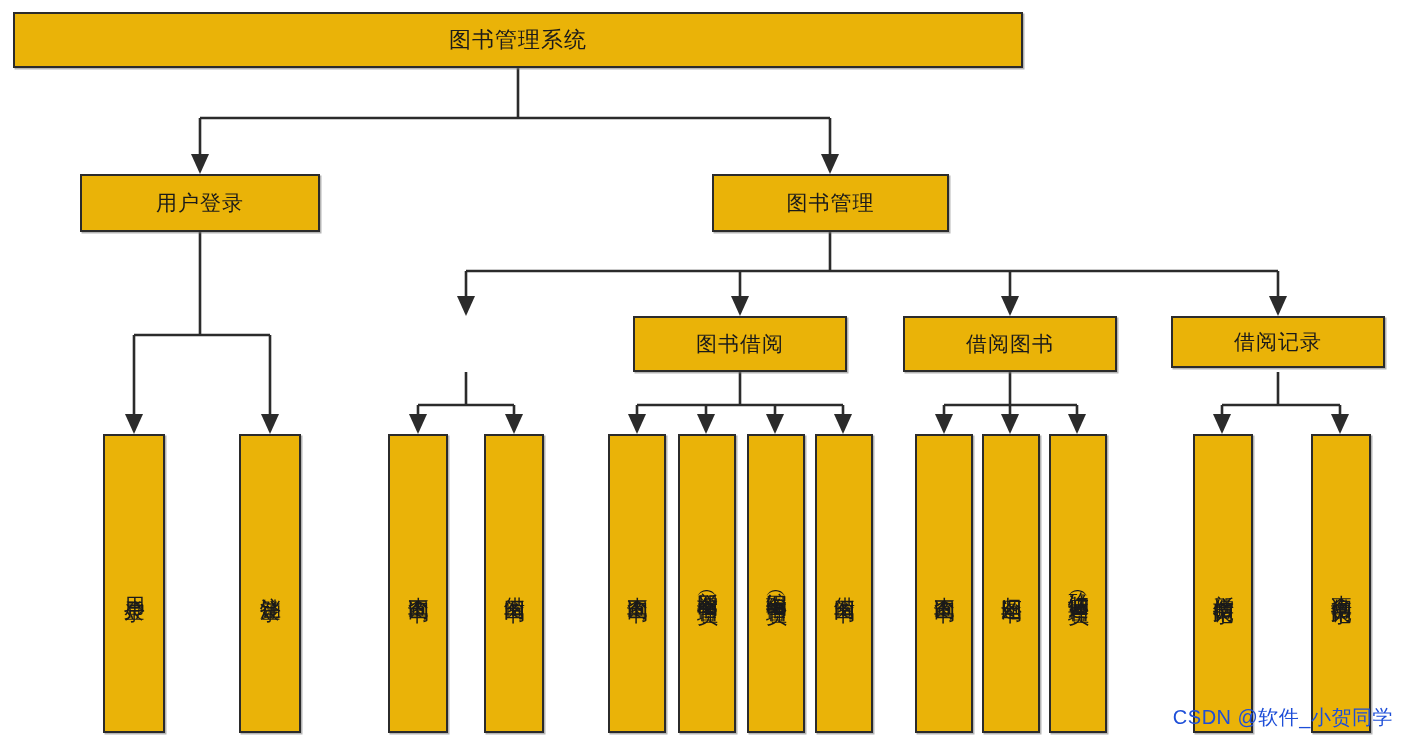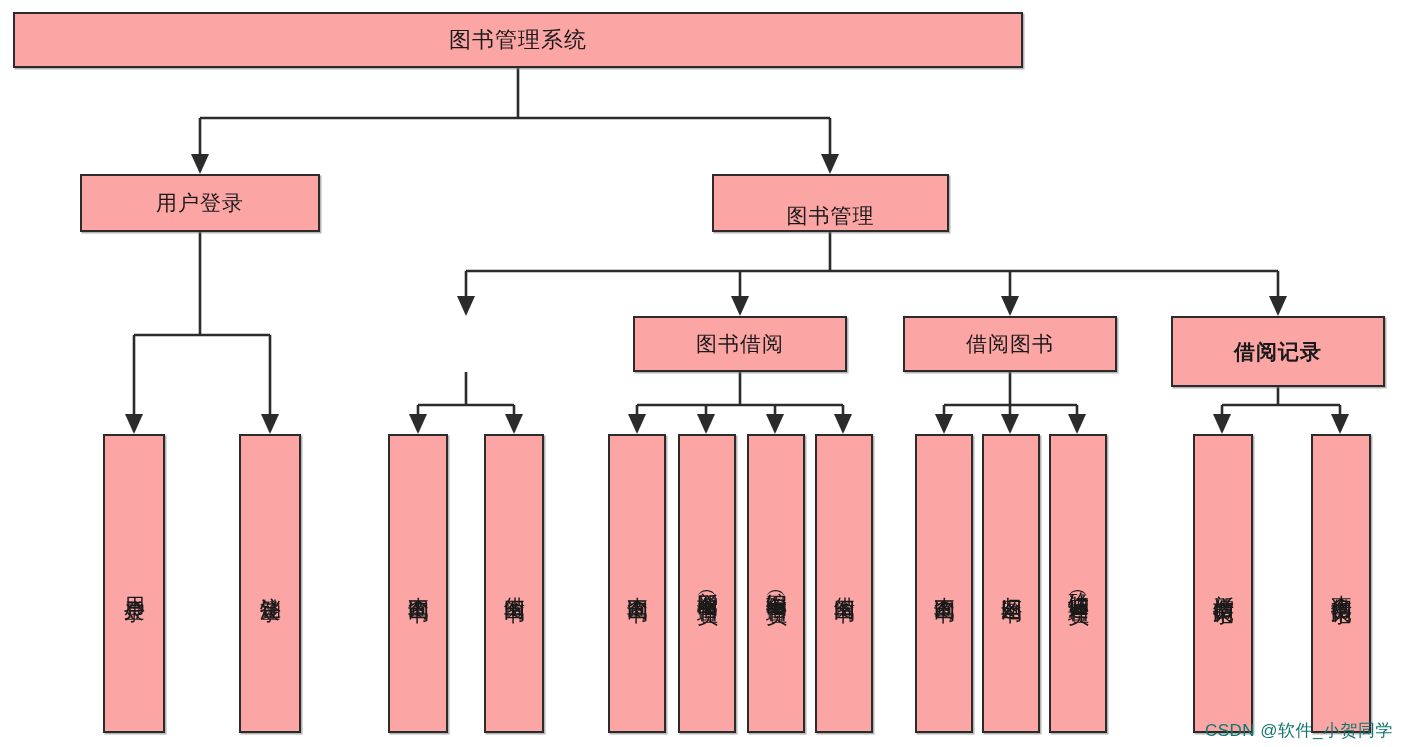--- a/index.html
+++ b/index.html
@@ -3,21 +3,21 @@
 <meta charset="utf-8">
 <style>
   html,body{margin:0;padding:0;background:#ffffff;}
   body{font-family:"Liberation Sans","DejaVu Sans",sans-serif;}
   #canvas{position:relative;width:1405px;height:747px;background:#ffffff;overflow:hidden;}
 
   .node{
     position:absolute;
     box-sizing:border-box;
     border:2px solid #2b2b2b;
-    background:#fca5a5;
+    background:#eab308;
     display:flex;
     align-items:center;
     justify-content:center;
     color:#1a1a1a;
     box-shadow:1.5px 1.5px 0 rgba(120,120,120,.55);
   }
   .node.h{ font-size:21px; letter-spacing:1px; }
   .node.root{ font-size:22px; letter-spacing:1px; }
   .node.v{
     writing-mode:vertical-rl;
@@ -33,23 +33,23 @@
   .node.v span{ writing-mode:vertical-rl; text-orientation:upright; }
 
   .lbl{ display:block; white-space:nowrap; }
 
   svg.wires{ position:absolute; left:0; top:0; width:1405px; height:747px; pointer-events:none; }
   svg.wires line, svg.wires path{ stroke:#2b2b2b; stroke-width:2.6; fill:none; }
 
   .watermark{
     position:absolute;
     right:12px;
-    bottom:5px;
-    font-size:17px;
-    color:#0f766e;
+    bottom:16px;
+    font-size:20px;
+    color:#1d4ed8;
     letter-spacing:.5px;
     white-space:nowrap;
   }
 </style>
 </head>
 <body>
 
 <div id="canvas">
 
   <svg class="wires" viewBox="0 0 1405 747">
@@ -114,31 +114,31 @@
     <polygon points="1340,434 1331,414 1349,414" fill="#2b2b2b" stroke="none"></polygon>
   </svg>
 
   <div class="node root h" style="left:13px;top:12px;width:1010px;height:56px;">
     <span class="lbl">图书管理系统</span>
   </div>
 
   <div class="node h" style="left:80px;top:174px;width:240px;height:58px;">
     <span class="lbl">用户登录</span>
   </div>
-  <div class="node h" style="left:712px;top:174px;width:237px;height:58px;align-items:flex-end;">
+  <div class="node h" style="left:712px;top:174px;width:237px;height:58px;">
     <span class="lbl">图书管理</span>
   </div>
 
   <div class="node h" style="left:633px;top:316px;width:214px;height:56px;">
     <span class="lbl">图书借阅</span>
   </div>
   <div class="node h" style="left:903px;top:316px;width:214px;height:56px;">
     <span class="lbl">借阅图书</span>
   </div>
-  <div class="node h" style="left:1171px;top:316px;width:214px;height:71px;font-weight:bold;">
+  <div class="node h" style="left:1171px;top:316px;width:214px;height:52px;">
     <span class="lbl">借阅记录</span>
   </div>
 
   <div class="node v" style="left:103px;top:434px;width:62px;height:299px;">
     <span class="lbl">用户登录</span>
   </div>
   <div class="node v" style="left:239px;top:434px;width:62px;height:299px;">
     <span class="lbl">注销登录</span>
   </div>
 

